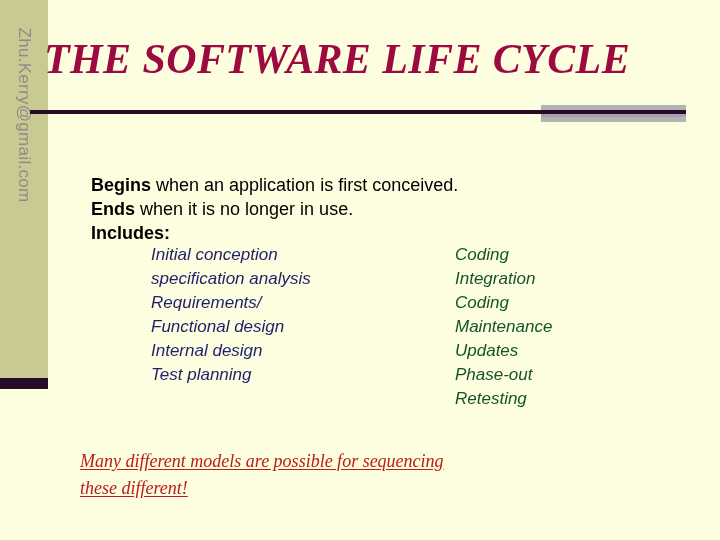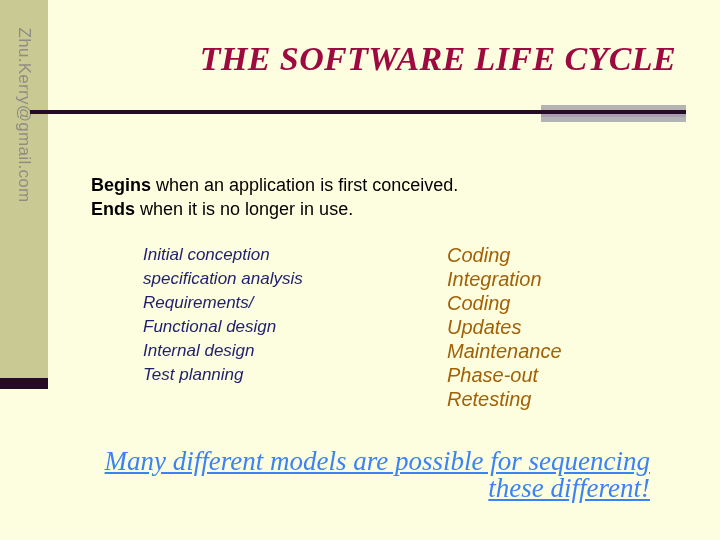--- a/index.html
+++ b/index.html
@@ -56,32 +56,31 @@
     font-family: "Liberation Sans", sans-serif;
     font-size: 17px;
     letter-spacing: 0.3px;
     color: #8d8d86;
     margin-top: 105px;
   }
 
   
   .slide-title {
     position: absolute;
-    left: 36px;
+    left: 44px;
     top: 38px;
     width: 640px;
     font-family: "Liberation Serif", "DejaVu Serif", serif;
     font-weight: bold;
     font-style: italic;
-    font-size: 34px;
+    font-size: 42px;
     line-height: 42px;
     color: #9c0a40;
     letter-spacing: 0.4px;
     white-space: nowrap;
-    text-align: right;
   }
 
   
   .accent-bar {
     position: absolute;
     left: 541px;
     top: 105px;
     width: 145px;
     height: 17px;
     background: #b3b3b3;
@@ -132,40 +131,41 @@
     font-size: 17px;
     line-height: 24px;
     color: #1f1f6e;
   }
   .col-right {
     position: absolute;
     left: 447px;
     top: 243px;
     font-family: "Liberation Sans", sans-serif;
     font-style: italic;
-    font-size: 20px;
+    font-size: 17px;
     line-height: 24px;
-    color: #a16207;
+    color: #14532d;
   }
   .col-left div, .col-right div {
     white-space: nowrap;
+    margin-left: 8px;
   }
 
   
   .closing {
     position: absolute;
     left: 80px;
     top: 448px;
     width: 570px;
-    text-align: right;
+    text-align: left;
     font-family: "Liberation Serif", "DejaVu Serif", serif;
     font-style: italic;
-    font-size: 27px;
+    font-size: 18px;
     line-height: 27px;
-    color: #3b82f6;
+    color: #b91c1c;
   }
   .closing u {
     text-decoration: underline;
     text-underline-offset: 2px;
   }
 </style>
 </head>
 <body>
 
 <div class="slide">
@@ -182,37 +182,40 @@
   <div class="accent-bar-inner"></div>
   <div class="divider-rule"></div>
 
   <div class="body-block">
     <div class="body-line">
       <span class="lead">Begins</span><span> when an application is first conceived.</span>
     </div>
     <div class="body-line">
       <span class="lead">Ends</span><span> when it is no longer in use.</span>
     </div>
+    <div class="body-line">
+      <span class="lead">Includes:</span>
+    </div>
   </div>
 
   <div class="col-left">
     <div>Initial conception</div>
     <div>specification analysis</div>
     <div>Requirements/</div>
     <div>Functional design</div>
     <div>Internal design</div>
     <div>Test planning</div>
   </div>
 
   <div class="col-right">
     <div>Coding</div>
     <div>Integration</div>
     <div>Coding</div>
+    <div>Maintenance</div>
     <div>Updates</div>
-    <div>Maintenance</div>
     <div>Phase-out</div>
     <div>Retesting</div>
   </div>
 
   <div class="closing">
     <u>Many different models are possible for sequencing</u><br>
     <u>these different!</u>
   </div>
 
 </div>

